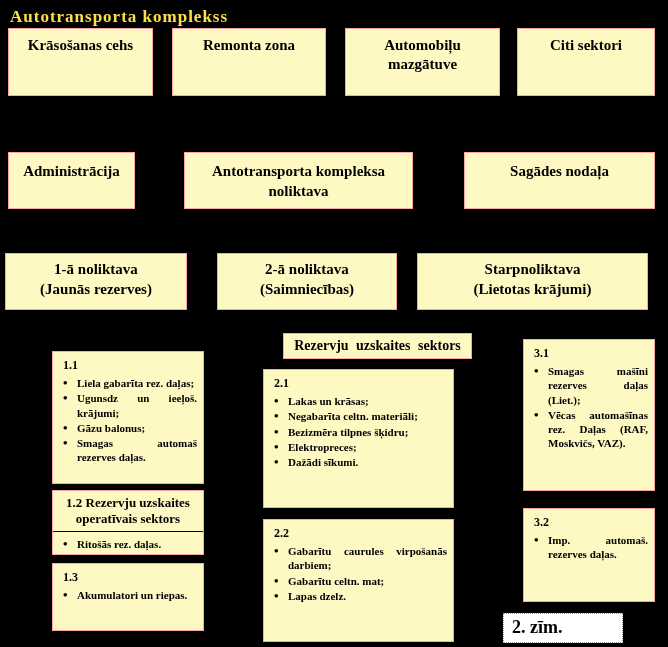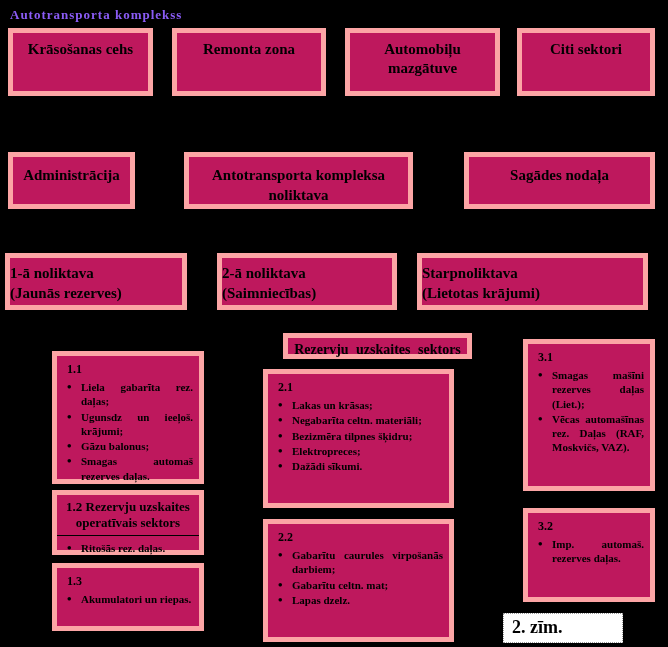--- a/index.html
+++ b/index.html
@@ -3,31 +3,31 @@
 <meta charset="utf-8">
 <style>
   html,body { margin:0; padding:0; background:#000; }
   #canvas {
     position:relative; width:668px; height:647px;
     background:#000; overflow:hidden;
     font-family:"Liberation Serif","DejaVu Serif",serif;
     font-weight:bold; color:#000;
   }
   .box {
-    position:absolute; background:#be185d; box-sizing:border-box;
-    border:5px solid #fca5a5;
+    position:absolute; background:#fef9c3; box-sizing:border-box;
+    border:1px solid #fca5a5;
   }
   .diagram-title {
     position:absolute; left:10px; top:7px;
-    font-size:13px; color:#8b5cf6; letter-spacing:1px;
+    font-size:17px; color:#fde047; letter-spacing:1px;
     white-space:nowrap;
   }
   .toprow { text-align:center; padding-top:7px; font-size:15px; line-height:1.25; }
   .midrow { text-align:center; padding-top:9px; font-size:15px; line-height:1.3; }
-  .tworow { padding-top:5px; font-size:15px; line-height:1.35; }
+  .tworow { text-align:center; padding-top:5px; font-size:15px; line-height:1.35; }
   .banner { text-align:center; font-size:14px; padding-top:4px; word-spacing:4px; }
   .section { font-size:11px; }
   .section .sec-id { padding:6px 0 2px 10px; font-size:12px; }
   .sec-header { text-align:center; font-size:13px; padding:4px 4px 3px 4px; line-height:1.25; }
   .sec-list { margin:0; padding:0 6px 0 0; list-style:none; }
   .sec-list li {
     position:relative; padding-left:24px; margin:1px 0;
     text-align:justify; line-height:1.3;
   }
   .sec-list li::before {

